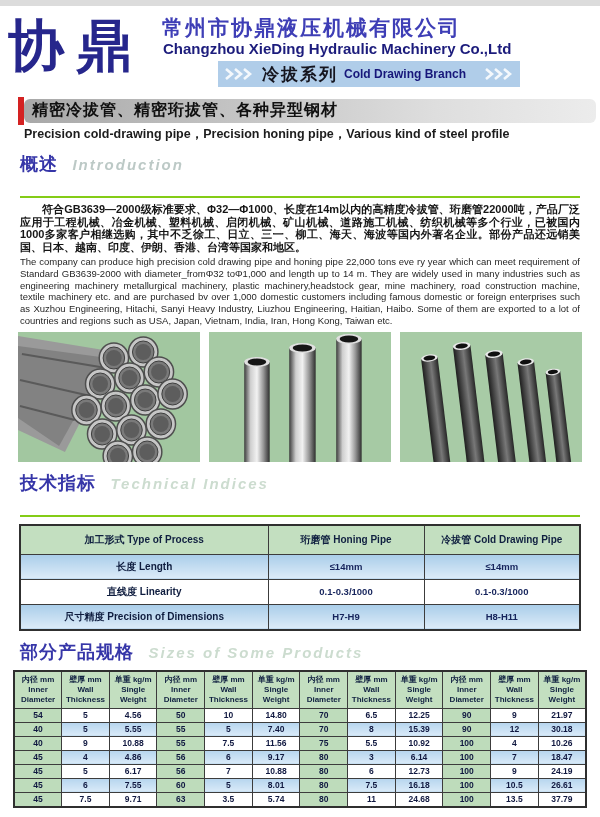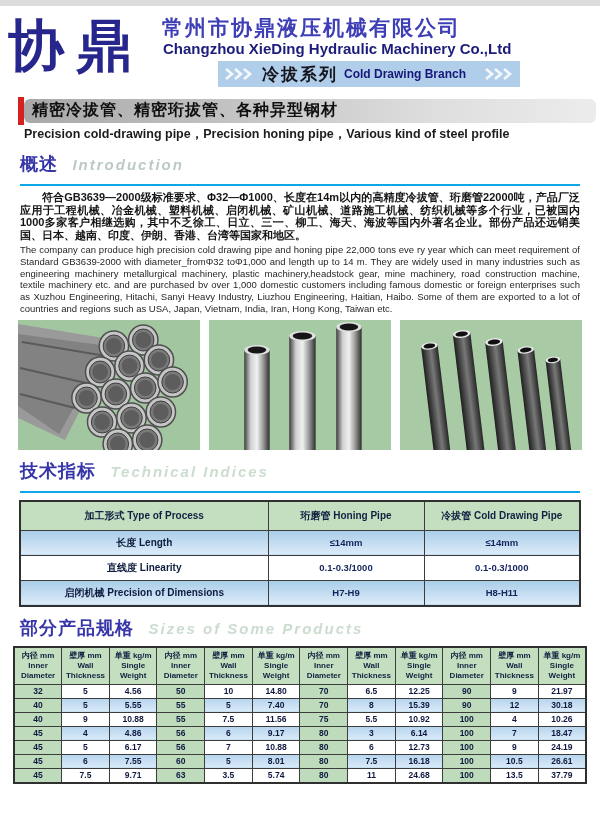--- a/index.html
+++ b/index.html
@@ -13,21 +13,21 @@
   .series-banner{position:absolute;left:218px;top:55px;width:302px;height:26px;background:#b0cde9;display:flex;align-items:center;padding:0 6px;box-sizing:border-box;}
   .series-cn{font-size:17px;font-weight:bold;color:#15151f;letter-spacing:2px;margin:0 6px 0 8px;}
   .series-en{font-size:12px;font-weight:bold;color:#17177a;flex:1;}
   .chev{display:flex;align-items:center;}
   
   .product-banner{position:relative;margin:5px 4px 0 18px;}
   .red-bar{position:absolute;left:0;top:-2px;bottom:-2px;width:6px;background:#d42222;}
   .banner-bg{margin-left:6px;background:linear-gradient(90deg,#a8a8a8,#dedede 72%,#ececec);padding:1px 0 2px 8px;font-size:16px;font-weight:bold;color:#101010;letter-spacing:1px;border-radius:6px;}
   .product-banner-en{margin:3px 0 0 24px;font-size:12.5px;color:#1c1c1c;font-weight:bold;}
   
-  .section-head{margin:9px 20px 0;border-bottom:2px solid #0ea5e9;padding-bottom:8px;}
+  .section-head{margin:9px 20px 0;border-bottom:2px solid #84cc16;padding-bottom:20px;}
   .head-cn{font-size:18px;font-weight:bold;color:#3636a8;letter-spacing:1px;}
   .head-en{font-size:15px;font-style:italic;font-weight:bold;color:#bcc9c6;margin-left:10px;letter-spacing:2px;}
   .section-head.no-line{border-bottom:none;padding-bottom:0;}
   .head-en.greenish{color:#ccdccf;}
   
   .cn-para{margin:5px 20px 0;font-size:11px;font-weight:bold;line-height:12.5px;color:#151515;text-align:justify;text-indent:2em;}
   .en-para{margin:3px 20px 0;font-size:9.5px;line-height:11.8px;color:#262626;text-align:justify;}
   
   .photos{display:flex;gap:9px;margin:5px 18px 0;height:130px;}
   .photos svg{flex:1;height:130px;display:block;}
@@ -205,21 +205,21 @@
         <td class="lbl">长度 Length</td>
         <td>≤14mm</td>
         <td>≤14mm</td>
       </tr>
       <tr class="row-white">
         <td class="lbl">直线度 Linearity</td>
         <td>0.1-0.3/1000</td>
         <td>0.1-0.3/1000</td>
       </tr>
       <tr class="row-blue">
-        <td class="lbl">启闭机械 Precision of Dimensions</td>
+        <td class="lbl">尺寸精度 Precision of Dimensions</td>
         <td>H7-H9</td>
         <td>H8-H11</td>
       </tr>
     </tbody>
 </table>
 
 <div class="section-head no-line">
   <span class="head-cn">部分产品规格</span>
   <span class="head-en greenish">Sizes of Some Products</span>
 </div>
@@ -272,21 +272,21 @@
           <div>Wall Thickness</div>
         </th>
         <th>
           <div>单重 kg/m</div>
           <div>Single Weight</div>
         </th>
       </tr>
     </thead>
   <tbody>
       <tr>
-        <td class="dia">32</td>
+        <td class="dia">54</td>
         <td class="white">5</td>
         <td class="white">4.56</td>
         <td class="dia">50</td>
         <td class="white">10</td>
         <td class="white">14.80</td>
         <td class="dia">70</td>
         <td class="white">6.5</td>
         <td class="white">12.25</td>
         <td class="dia">90</td>
         <td class="white">9</td>

